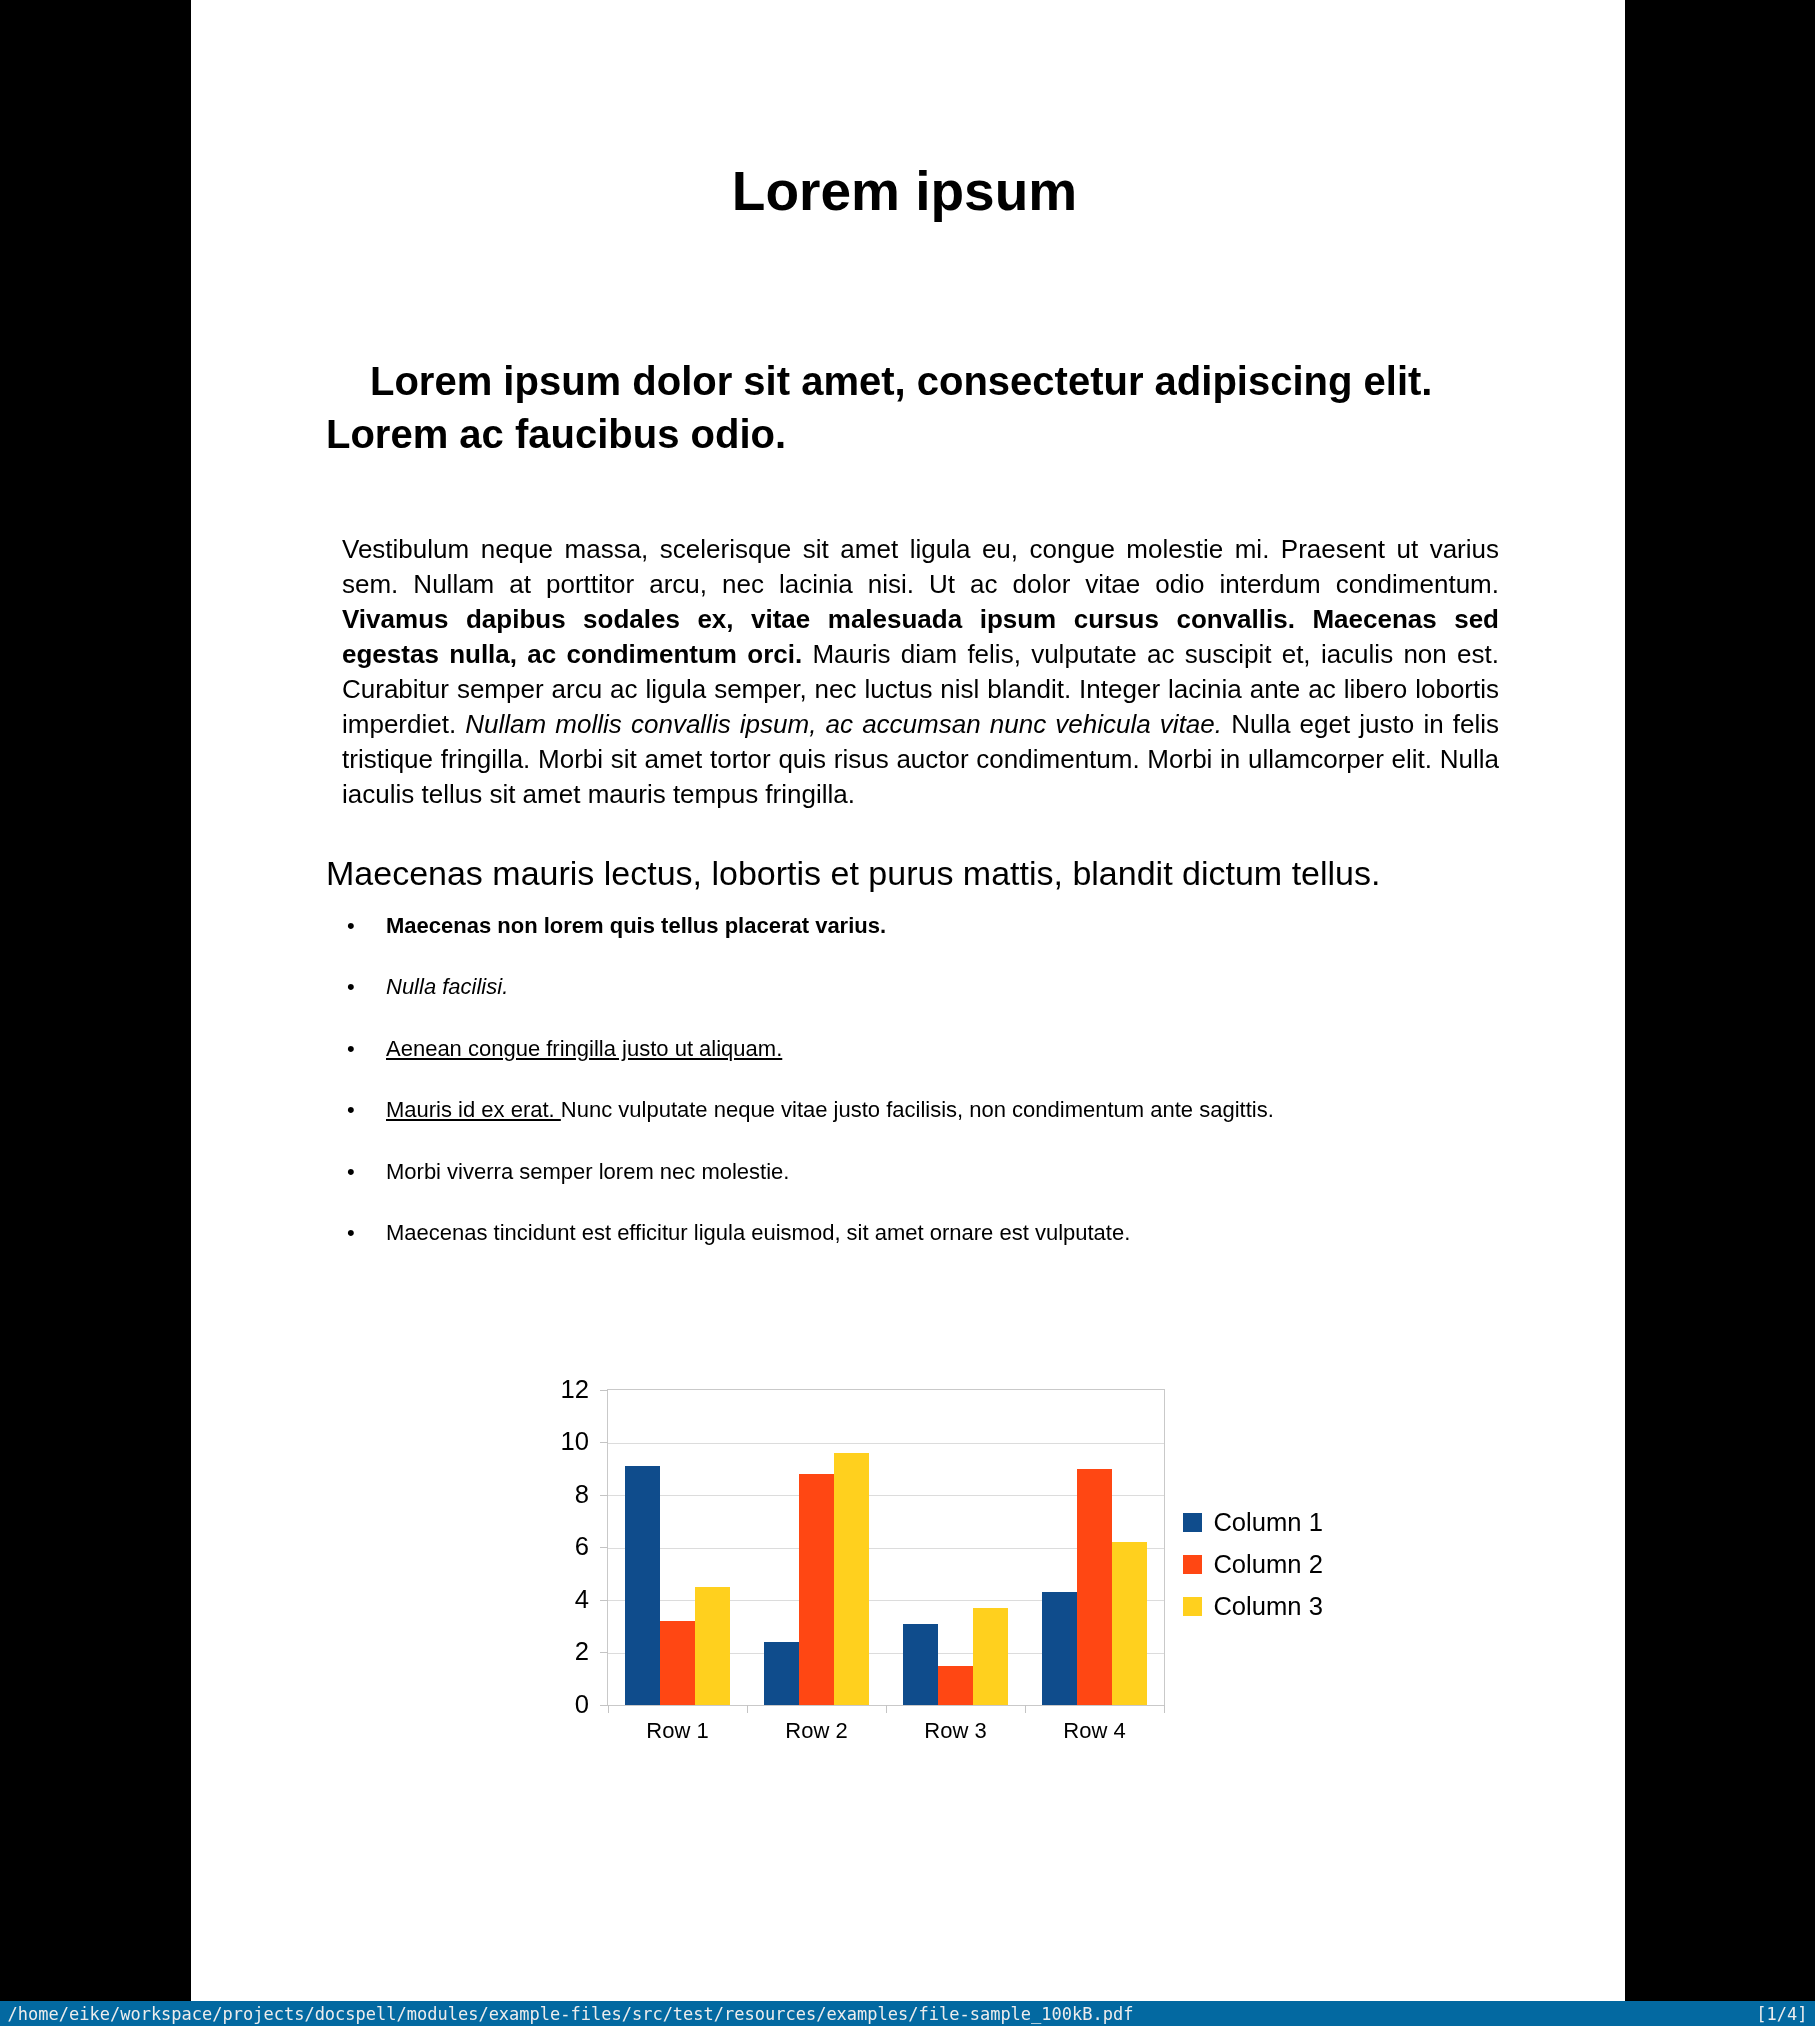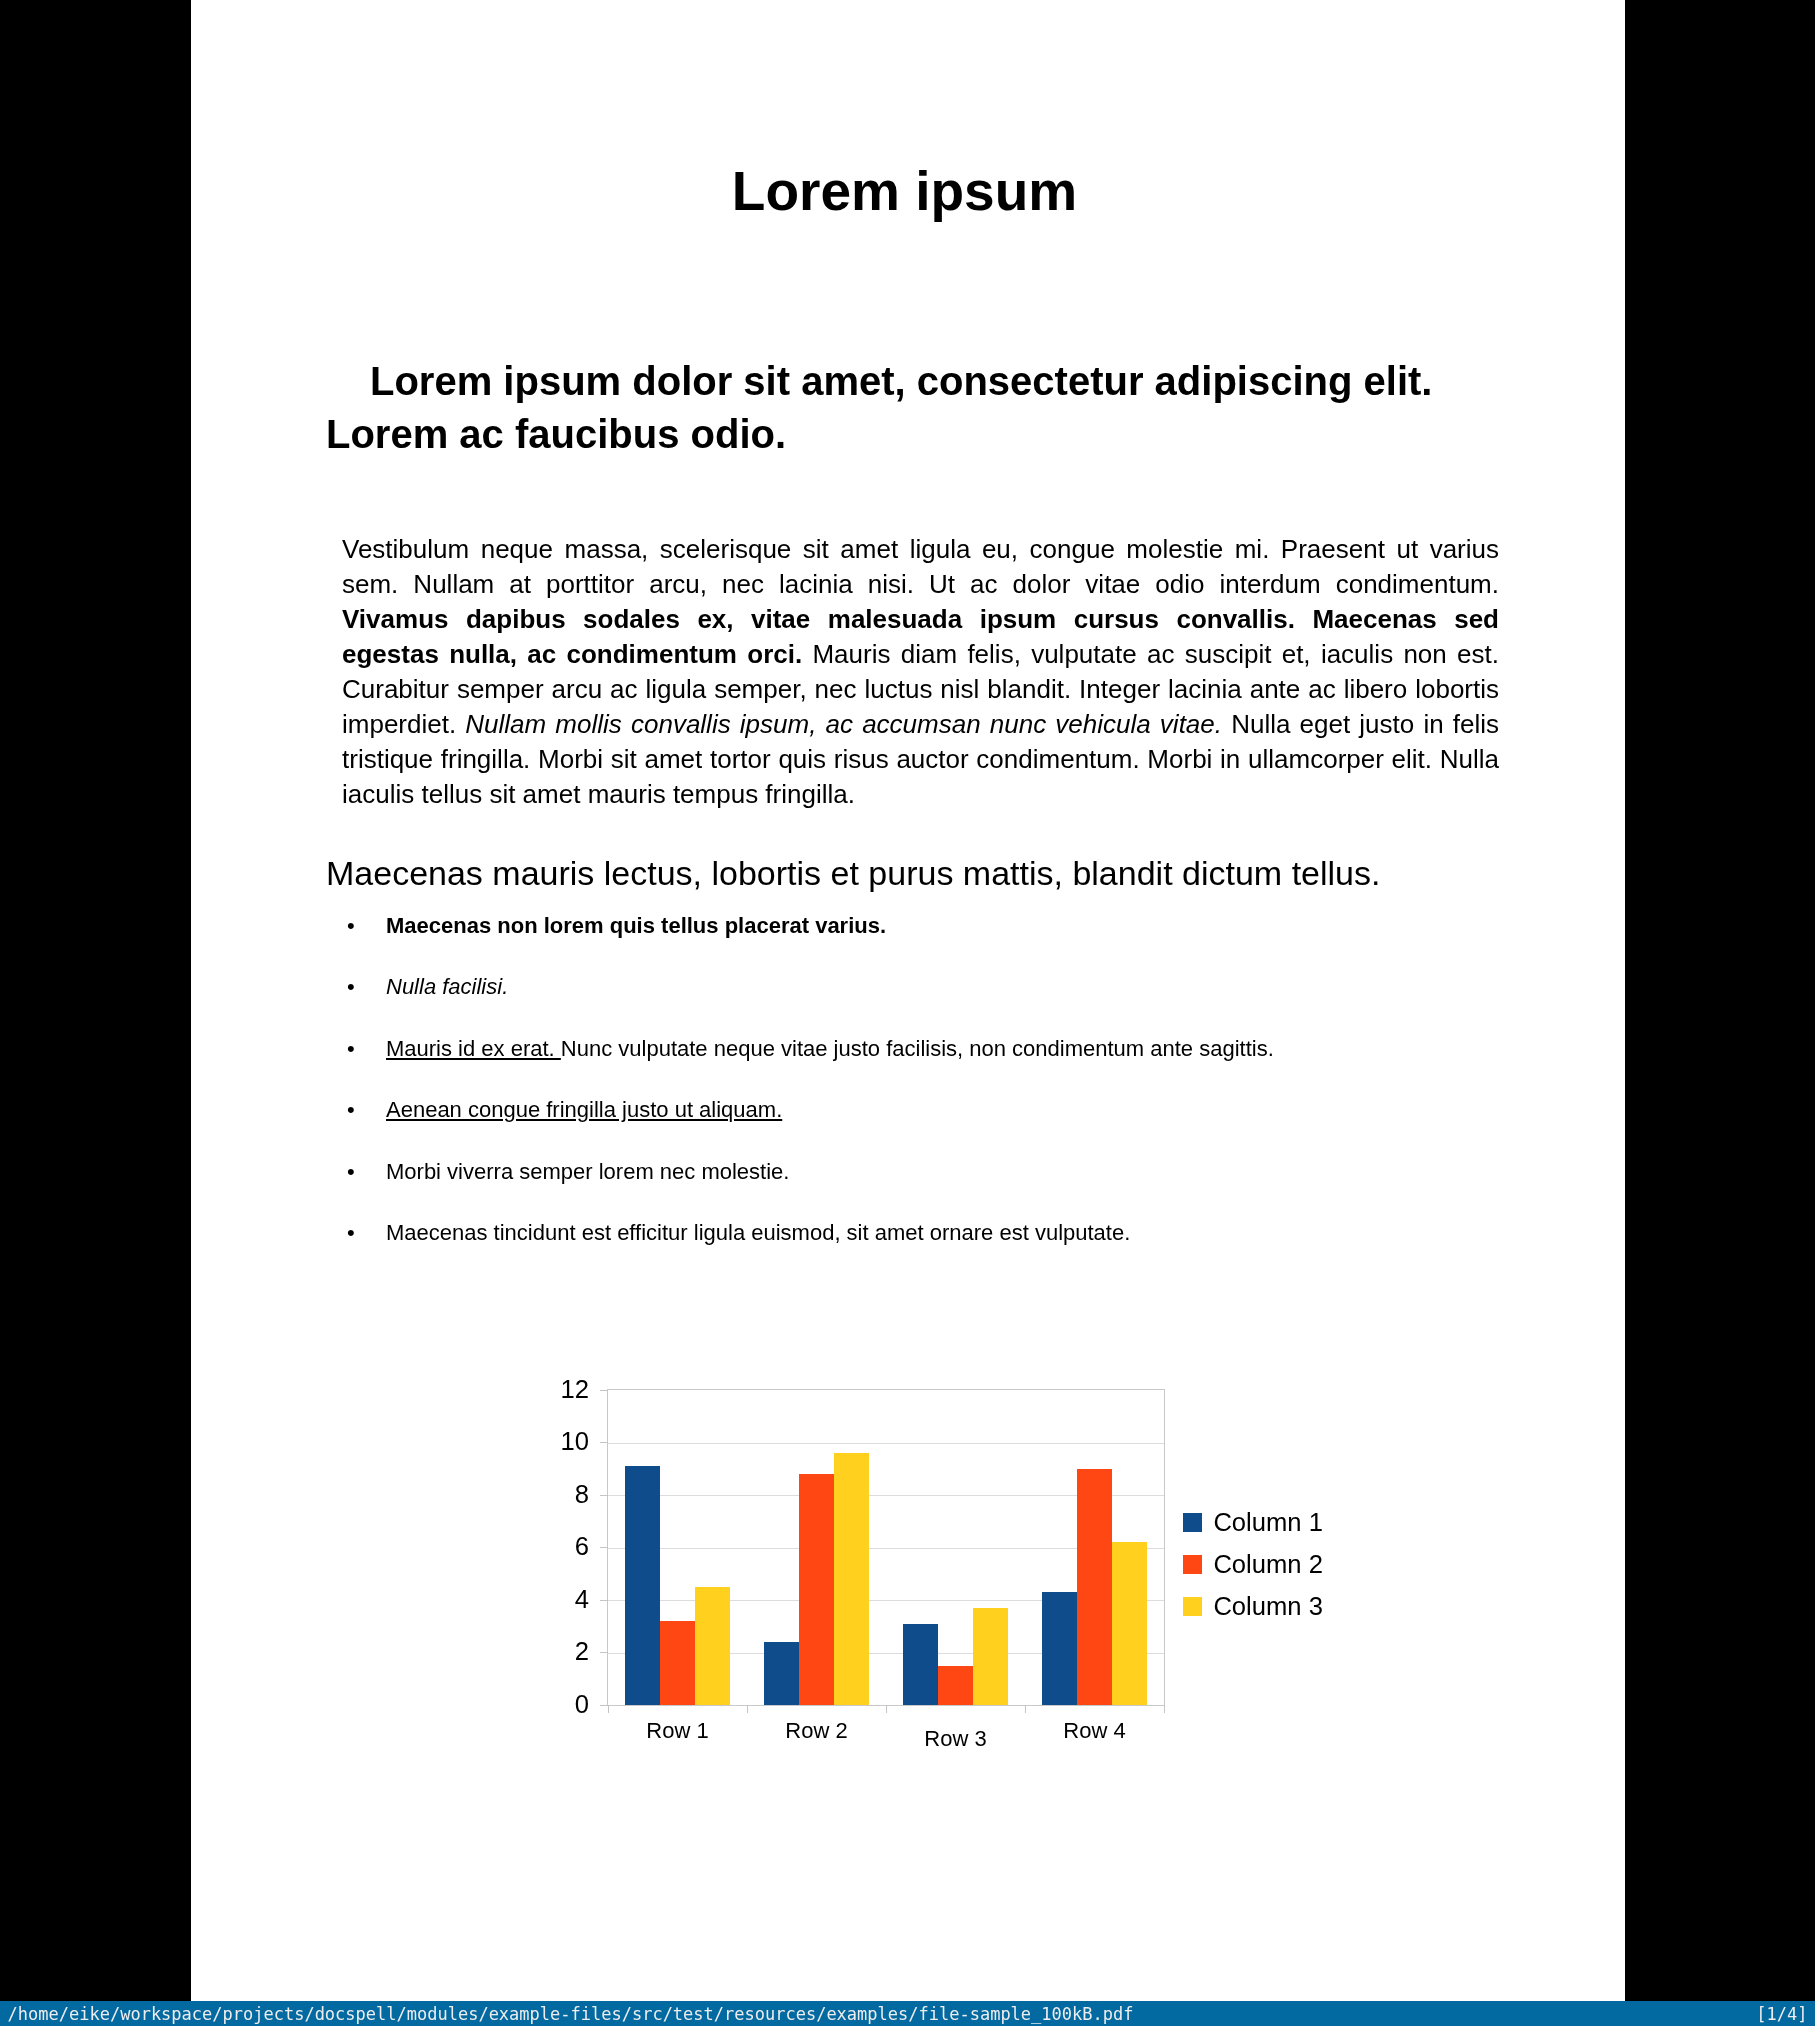--- a/index.html
+++ b/index.html
@@ -46,22 +46,22 @@
 
 <div class="page">
   <div class="content">
     <h1 class="doc-title">Lorem ipsum</h1>
     <h2 class="doc-subtitle">Lorem ipsum dolor sit amet, consectetur adipiscing elit. Lorem ac faucibus odio.</h2>
     <p class="body-par" id="paragraph"><span class="seg-normal">Vestibulum neque massa, scelerisque sit amet ligula eu, congue molestie mi. Praesent ut varius sem. Nullam at porttitor arcu, nec lacinia nisi. Ut ac dolor vitae odio interdum condimentum. </span><span class="seg-bold">Vivamus dapibus sodales ex, vitae malesuada ipsum cursus convallis. Maecenas sed egestas nulla, ac condimentum orci. </span><span class="seg-normal">Mauris diam felis, vulputate ac suscipit et, iaculis non est. Curabitur semper arcu ac ligula semper, nec luctus nisl blandit. Integer lacinia ante ac libero lobortis imperdiet. </span><span class="seg-italic">Nullam mollis convallis ipsum, ac accumsan nunc vehicula vitae. </span><span class="seg-normal">Nulla eget justo in felis tristique fringilla. Morbi sit amet tortor quis risus auctor condimentum. Morbi in ullamcorper elit. Nulla iaculis tellus sit amet mauris tempus fringilla.</span></p>
     <p class="intro-par">Maecenas mauris lectus, lobortis et purus mattis, blandit dictum tellus.</p>
     <ul class="bullets" id="bullet-list">
         <li><span class="seg-bold">Maecenas non lorem quis tellus placerat varius.</span></li>
         <li><span class="seg-italic">Nulla facilisi.</span></li>
+        <li><span class="seg-underline">Aenean congue fringilla justo ut aliquam. </span></li>
         <li><span class="seg-underline">Mauris id ex erat. </span><span class="seg-normal">Nunc vulputate neque vitae justo facilisis, non condimentum ante sagittis.</span></li>
-        <li><span class="seg-underline">Aenean congue fringilla justo ut aliquam. </span></li>
         <li><span class="seg-normal">Morbi viverra semper lorem nec molestie.</span></li>
         <li><span class="seg-normal">Maecenas tincidunt est efficitur ligula euismod, sit amet ornare est vulputate.</span></li>
       </ul>
   </div>
 
   <div class="plot" id="plot">
       <div class="ytick-mark" style="top: 315px;"></div>
       <div class="ytick-label" style="top: 302px;">0</div>
       <div class="gridline" style="top: 263px;"></div>
       <div class="ytick-mark" style="top: 262px;"></div>
@@ -87,21 +87,21 @@
       <div class="xtick-label" style="left: 0px; width: 139px; top: 328px;">Row 1</div>
       <div class="xtick-mark" style="left: 139px;"></div>
       <div class="bar" style="left: 156px; width: 35px; height: 63px; background: rgb(15, 76, 140);"></div>
       <div class="bar" style="left: 191px; width: 35px; height: 231px; background: rgb(255, 71, 19);"></div>
       <div class="bar" style="left: 226px; width: 35px; height: 252px; background: rgb(255, 208, 30);"></div>
       <div class="xtick-label" style="left: 139px; width: 139px; top: 328px;">Row 2</div>
       <div class="xtick-mark" style="left: 278px;"></div>
       <div class="bar" style="left: 295px; width: 35px; height: 81px; background: rgb(15, 76, 140);"></div>
       <div class="bar" style="left: 330px; width: 35px; height: 39px; background: rgb(255, 71, 19);"></div>
       <div class="bar" style="left: 365px; width: 35px; height: 97px; background: rgb(255, 208, 30);"></div>
-      <div class="xtick-label" style="left: 278px; width: 139px; top: 336px;">Row 3</div>
+      <div class="xtick-label" style="left: 278px; width: 139px; top: 328px;">Row 3</div>
       <div class="xtick-mark" style="left: 417px;"></div>
       <div class="bar" style="left: 434px; width: 35px; height: 113px; background: rgb(15, 76, 140);"></div>
       <div class="bar" style="left: 469px; width: 35px; height: 236px; background: rgb(255, 71, 19);"></div>
       <div class="bar" style="left: 504px; width: 35px; height: 163px; background: rgb(255, 208, 30);"></div>
       <div class="xtick-label" style="left: 417px; width: 139px; top: 328px;">Row 4</div>
       <div class="xtick-mark" style="left: 556px;"></div>
     </div>
 
   <div class="legend" id="legend">
     <div class="legend-item">

